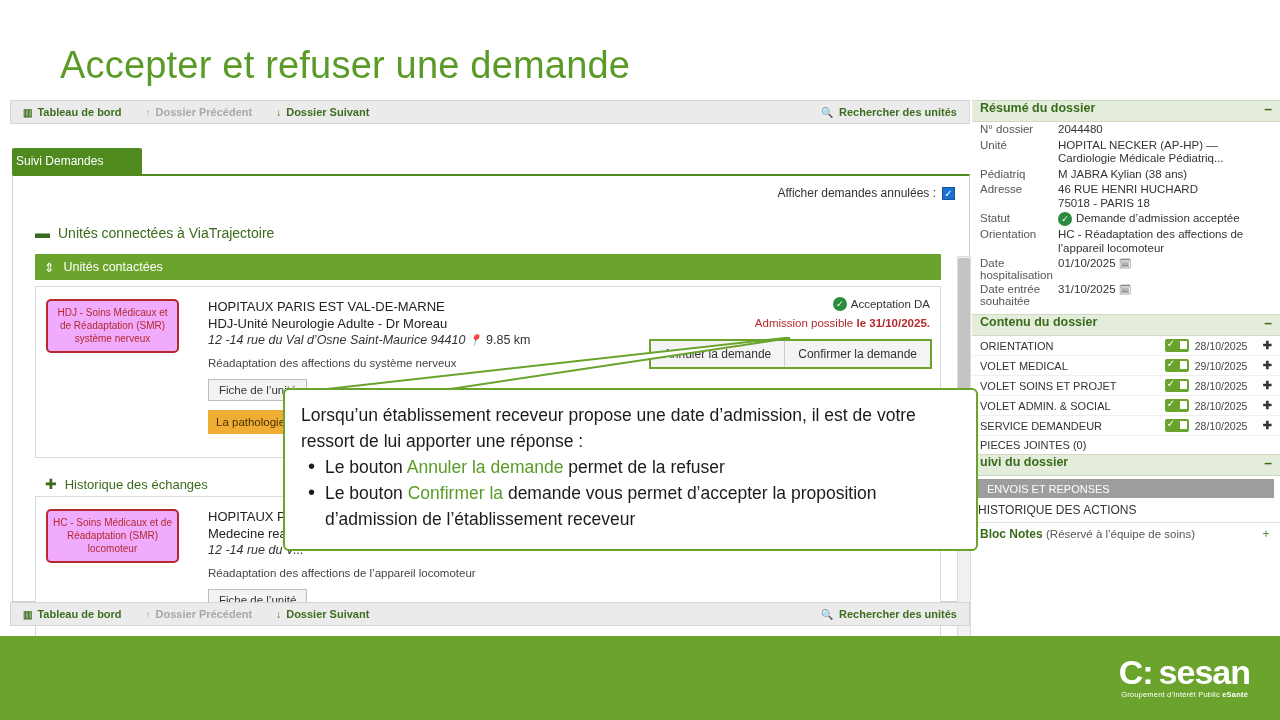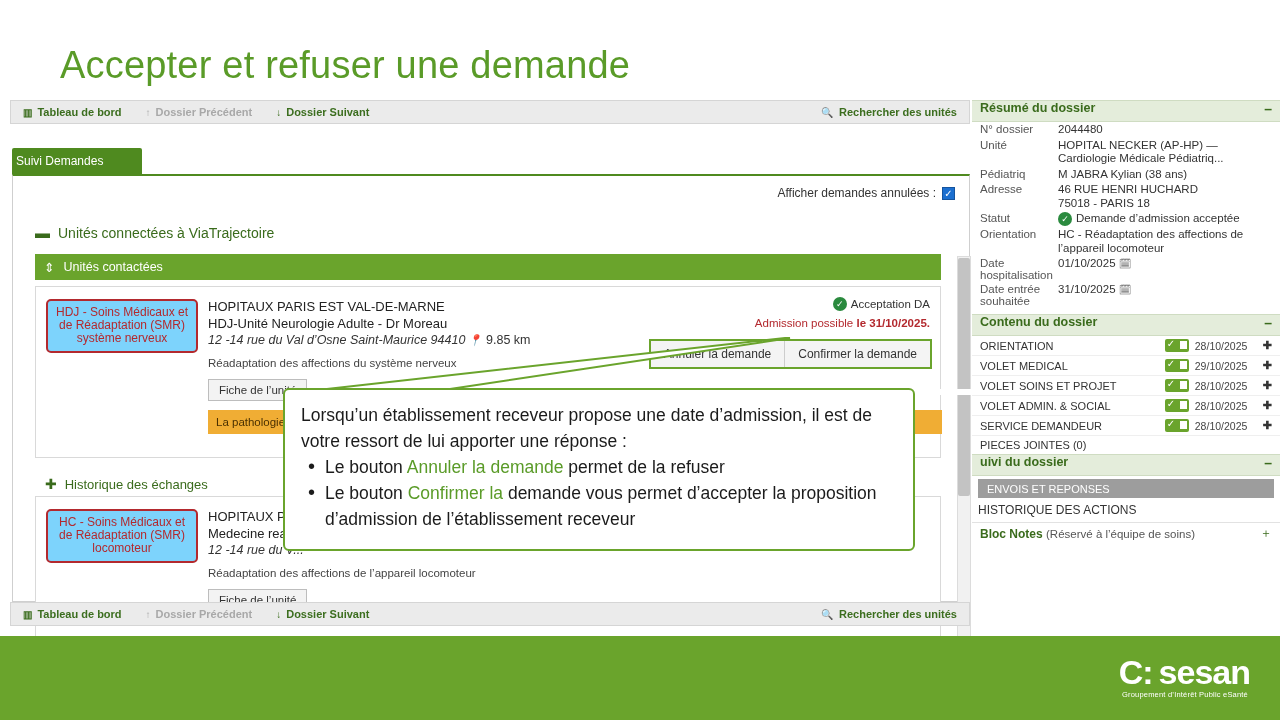--- a/index.html
+++ b/index.html
@@ -24,21 +24,21 @@
     position:absolute; right:30px; top:655px;
     color:#fff; display:flex; align-items:center; gap:6px;
   }
   .logo-mark {
     font-size:34px; font-weight:700; letter-spacing:-1px; line-height:1;
   }
   .logo-sub {
     position:absolute; right:32px; top:690px; color:#fff;
     font-size:7.5px; letter-spacing:0.2px;
   }
-  .logo-sub b { font-weight:400; }
+  .logo-sub b { font-weight:700; }
 
   
   .app {
     position:absolute; left:10px; top:100px; width:1270px; height:530px;
     background:#fff;
   }
   
   .toolbar {
     position:absolute; left:0; width:960px; height:24px;
     background:#ebebeb; border:1px solid #d5d5d5;
@@ -87,24 +87,24 @@
   }
 
   
   .card {
     position:absolute; left:22px; width:906px;
     border:1px solid #d9d9d9; background:#fff;
   }
   .card1 { top:110px; height:172px; }
   .card2 { top:320px; height:160px; }
   .badge {
-    position:absolute; left:10px; top:12px; width:152px; min-height:54px;
+    position:absolute; left:10px; top:12px; width:133px; min-height:54px;
     border:2px solid #b3292e; color:#b3292e; border-radius:5px;
-    font-size:12px; line-height:13px; text-align:center;
-    padding:5px 4px; background:#7dd3fc;
+    font-size:10px; line-height:13px; text-align:center;
+    padding:5px 4px; background:#f0abfc;
   }
   .est-name { position:absolute; left:172px; font-size:13px; color:#222; }
   .est-l1 { top:12px; }
   .est-l2 { top:29px; }
   .est-l3 { top:46px; font-style:italic; font-size:12.5px; color:#333; }
   .pin { color:#c0392b; font-size:11px; }
   .dist { font-style:normal; }
   .reada {
     position:absolute; left:172px; top:70px; font-size:11.5px; color:#444;
   }
@@ -206,21 +206,21 @@
   .bloc-notes {
     margin-top:3px; height:22px; display:flex; align-items:center;
     justify-content:space-between; padding:0 8px;
     font-size:12px; color:#3a6b1c; border-top:1px solid #e2e2e2;
   }
   .bloc-notes .light { color:#555; font-weight:400; font-size:11.5px; }
   .bloc-notes b { font-weight:700; }
 
   
   .callout {
-    position:absolute; left:283px; top:388px; width:632px; height:163px;
+    position:absolute; left:283px; top:388px; width:695px; height:163px;
     background:#fff; border:2px solid #6aa42c; border-radius:6px;
     padding:12px 16px 10px 16px;
     font-size:17.5px; color:#1b1b1b; line-height:26px;
   }
   .callout .g { color:#5a9b28; }
   .callout ul { margin:0; padding-left:22px; list-style:none; }
   .callout li { position:relative; padding-left:2px; }
   .callout li::before {
     content:"•"; position:absolute; left:-15px; top:-1px; font-size:20px;
   }

